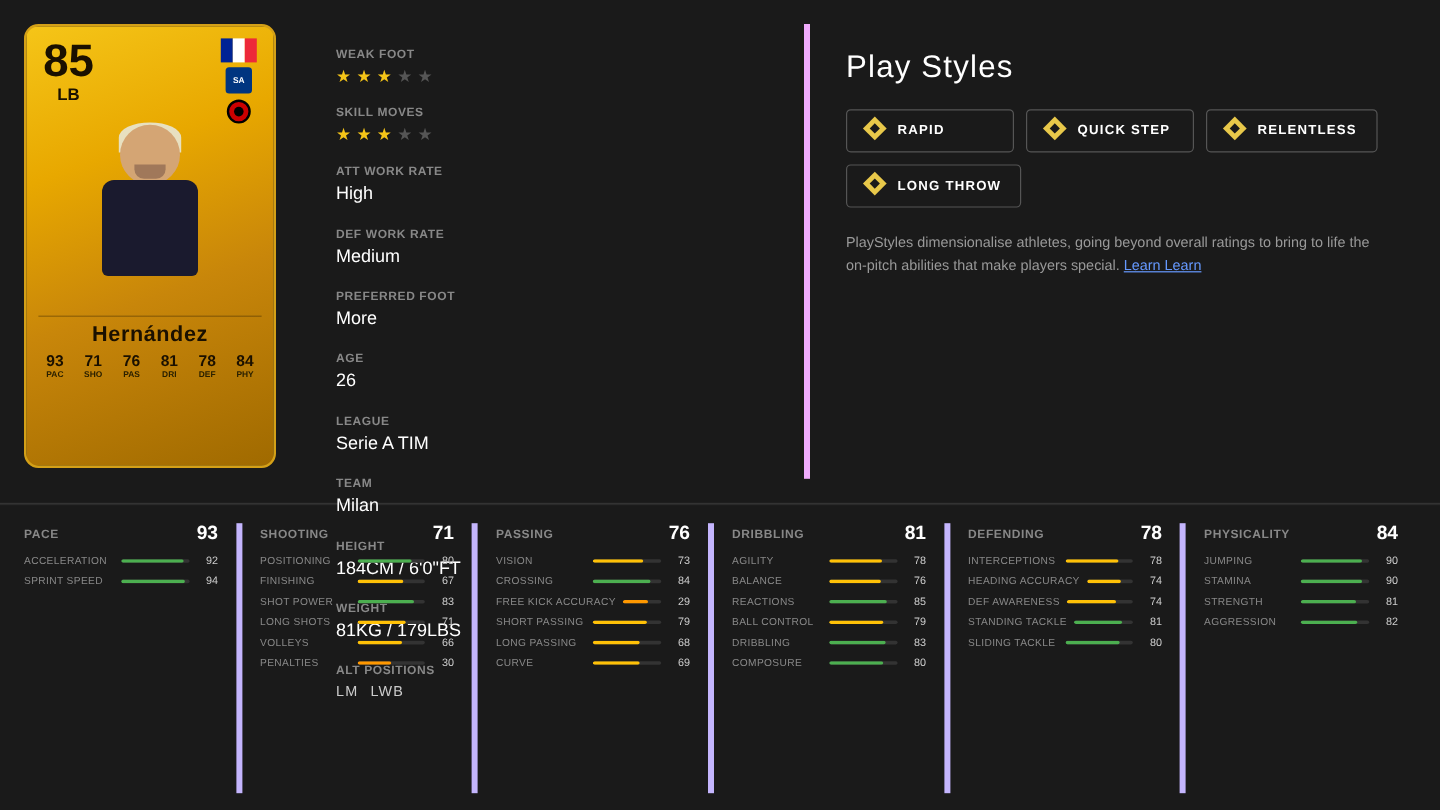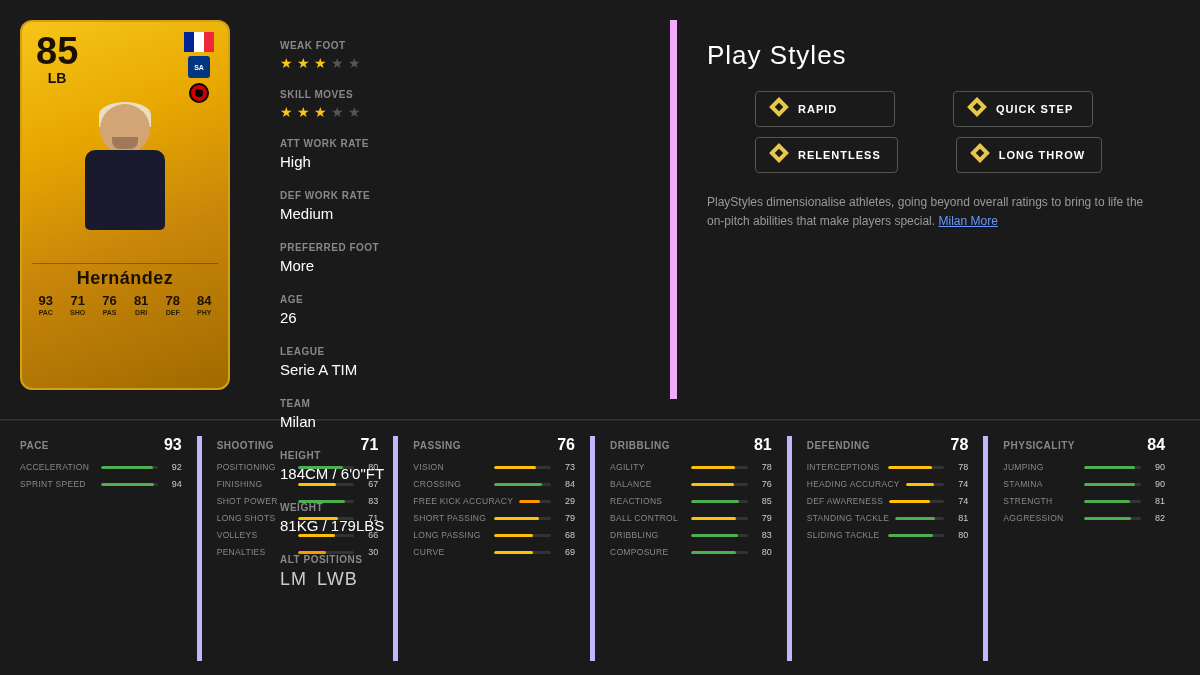--- a/index.html
+++ b/index.html
@@ -278,31 +278,31 @@
       color: #555;
       font-size: 14px;
     }
 
     .alt-positions {
       display: flex;
       gap: 10px;
     }
 
     .alt-pos-badge {
-      font-size: 18px;
+      font-size: 12px;
       font-weight: 300;
       color: #cccccc;
       letter-spacing: 1px;
     }
 
     
     .play-styles-section {
       flex: 1;
       padding: 20px 30px;
-      border-left: 7px solid #f0abfc;
+      border-left: 5px solid #f0abfc;
     }
 
     .play-styles-title {
       font-size: 26px;
       font-weight: 300;
       color: #ffffff;
       margin-bottom: 20px;
       letter-spacing: 1px;
     }
 
@@ -314,21 +314,20 @@
     }
 
     .play-style-badge {
       display: flex;
       align-items: center;
       gap: 8px;
       border: 1px solid #555;
       border-radius: 4px;
       padding: 8px 16px;
       min-width: 140px;
-      margin-left: 48px;
     }
 
     .ps-icon {
       width: 18px;
       height: 18px;
       position: relative;
       flex-shrink: 0;
     }
 
     .diamond-icon {
@@ -628,21 +627,21 @@
       <div class="play-style-badge">
         <div class="ps-icon">
           <div class="diamond-icon"></div>
         </div>
         <span class="ps-label">LONG THROW</span>
       </div>
     </div>
 
     <div class="play-styles-desc">
       <span>PlayStyles dimensionalise athletes, going beyond overall ratings to bring to life the on-pitch abilities that make players special.</span>
-      <a href="#">Milan More</a>
+      <a href="#">Learn Learn</a>
     </div>
   </div>
 </div>
 
 <div class="divider-line"></div>
 
 <div class="bottom-section" id="bottom-stats">
 <div class="stat-category">
       <div class="cat-header">
     <span class="cat-name">PACE</span>

